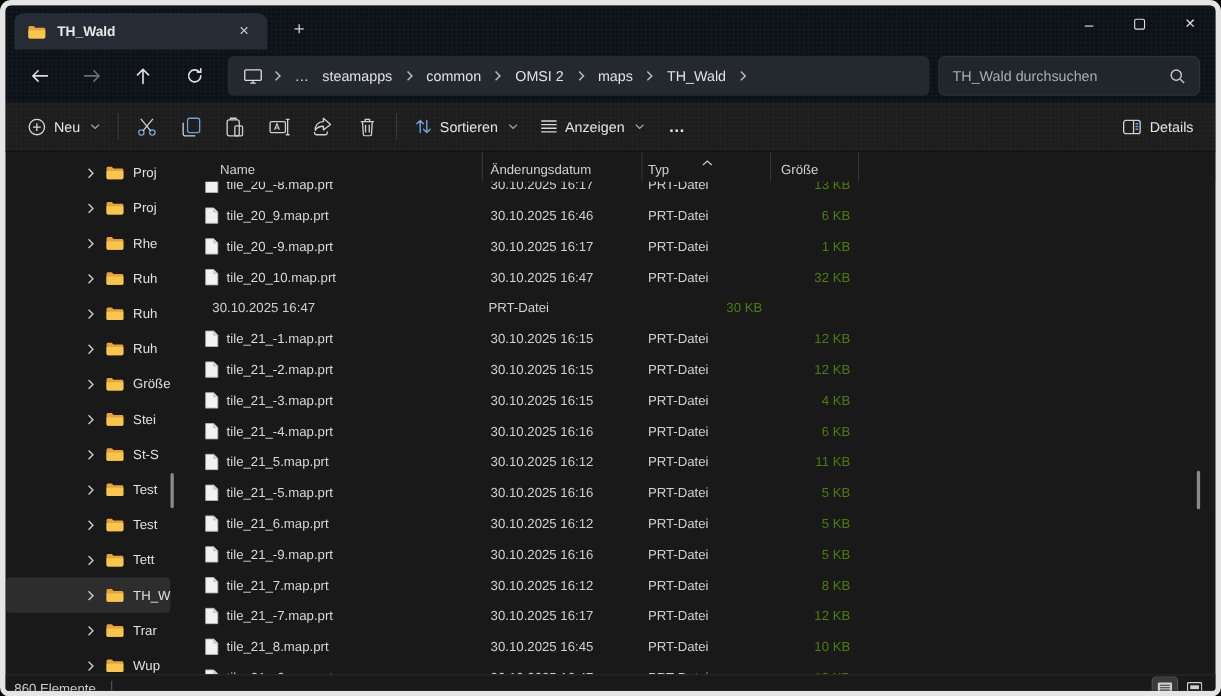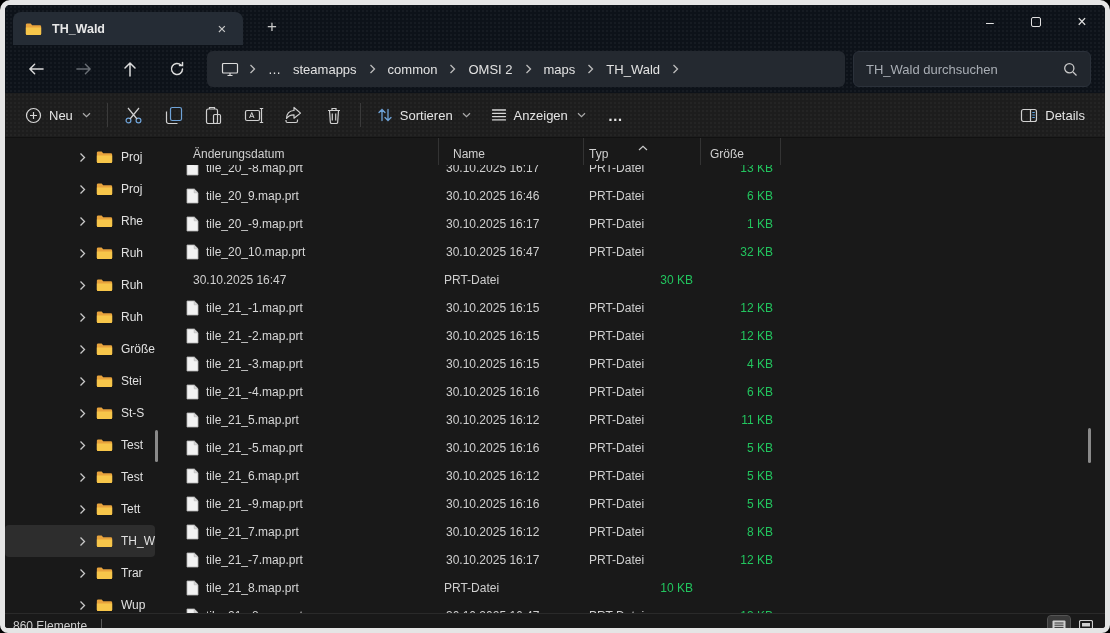--- a/index.html
+++ b/index.html
@@ -77,21 +77,21 @@
   .h-type { padding-left:5px; position:relative; }
   .h-size { padding-left:9px; }
   .sort-chev { position:absolute; top:2px; left:54px; }
   .rows { position:absolute; top:27px; left:0; right:0; bottom:0; overflow:hidden; z-index:1; }
   .rows-inner { margin-top:-11px; }
   .frow { height:28px; padding-left:21px; align-items:center; color:#d8d8d8; font-size:12px; }
   .fcell { display:flex; align-items:center; height:28px; overflow:hidden; white-space:nowrap; }
   .c-name { gap:7px; }
   .c-date { padding-left:7px; color:#cfcfcf; }
   .c-type { padding-left:5px; color:#cfcfcf; }
-  .c-size { justify-content:flex-end; padding-right:8px; color:#22c55e; }
+  .c-size { justify-content:flex-end; padding-right:8px; color:#4d7c0f; }
   .main-scroll { position:absolute; right:14px; top:290px; width:3px; height:35px; background:#8a8a8a; border-radius:2px; }
   
   .statusbar { height:25px; border-top:1px solid #2a2a2a; display:flex; align-items:center; padding:0 8px; background:#191919; }
   .status-count { color:#cfcfcf; font-size:12px; }
   .status-div { width:1px; height:14px; background:#5a5a5a; margin-left:14px; }
   .status-views { margin-left:auto; display:flex; gap:5px; align-items:center; }
   .view-btn { width:22px; height:20px; display:flex; align-items:center; justify-content:center; border-radius:3px; }
   .view-btn.active { background:#3a3a3a; outline:1px solid #555; }
 </style>
 </head>
@@ -519,22 +519,22 @@
               </svg>
             </span>
             <span>Wup</span>
           </div>
         </div>
       <div class="side-scroll"></div>
     </div>
 
     <div class="filearea">
       <div class="lheader listgrid">
+        <div class="hcell h-name">Name</div>
         <div class="hcell h-date">Änderungsdatum</div>
-        <div class="hcell h-name">Name</div>
         <div class="hcell h-type">
           <span class="sort-chev">
             <svg width="10" height="6" viewBox="0 0 10 6" fill="none" stroke="#c9c9c9" stroke-width="1.2">
                 <path d="M1 5l4-3.6L9 5"></path>
               </svg>
           </span>
           <span>Typ</span>
         </div>
         <div class="hcell h-size">Größe</div>
       </div>
@@ -745,20 +745,21 @@
             <div class="frow listgrid">
               <div class="fcell c-name">
                 <span style="display:flex">
                   <svg width="13" height="16" viewBox="0 0 13 16">
                     <path d="M1 1h7.2L12 4.8V15H1z" fill="#f2f2f2" stroke="#b5b5b5" stroke-width="0.8"></path>
                     <path d="M8.2 1 12 4.8H8.2z" fill="#d9d9d9" stroke="#b5b5b5" stroke-width="0.6"></path>
                   </svg>
                 </span>
                 <span>tile_21_8.map.prt</span>
               </div>
+              <div class="fcell c-date">30.10.2025 16:45</div>
               <div class="fcell c-type">PRT-Datei</div>
               <div class="fcell c-size">10 KB</div>
             </div>
             <div class="frow listgrid">
               <div class="fcell c-name">
                 <span style="display:flex">
                   <svg width="13" height="16" viewBox="0 0 13 16">
                     <path d="M1 1h7.2L12 4.8V15H1z" fill="#f2f2f2" stroke="#b5b5b5" stroke-width="0.8"></path>
                     <path d="M8.2 1 12 4.8H8.2z" fill="#d9d9d9" stroke="#b5b5b5" stroke-width="0.6"></path>
                   </svg>

